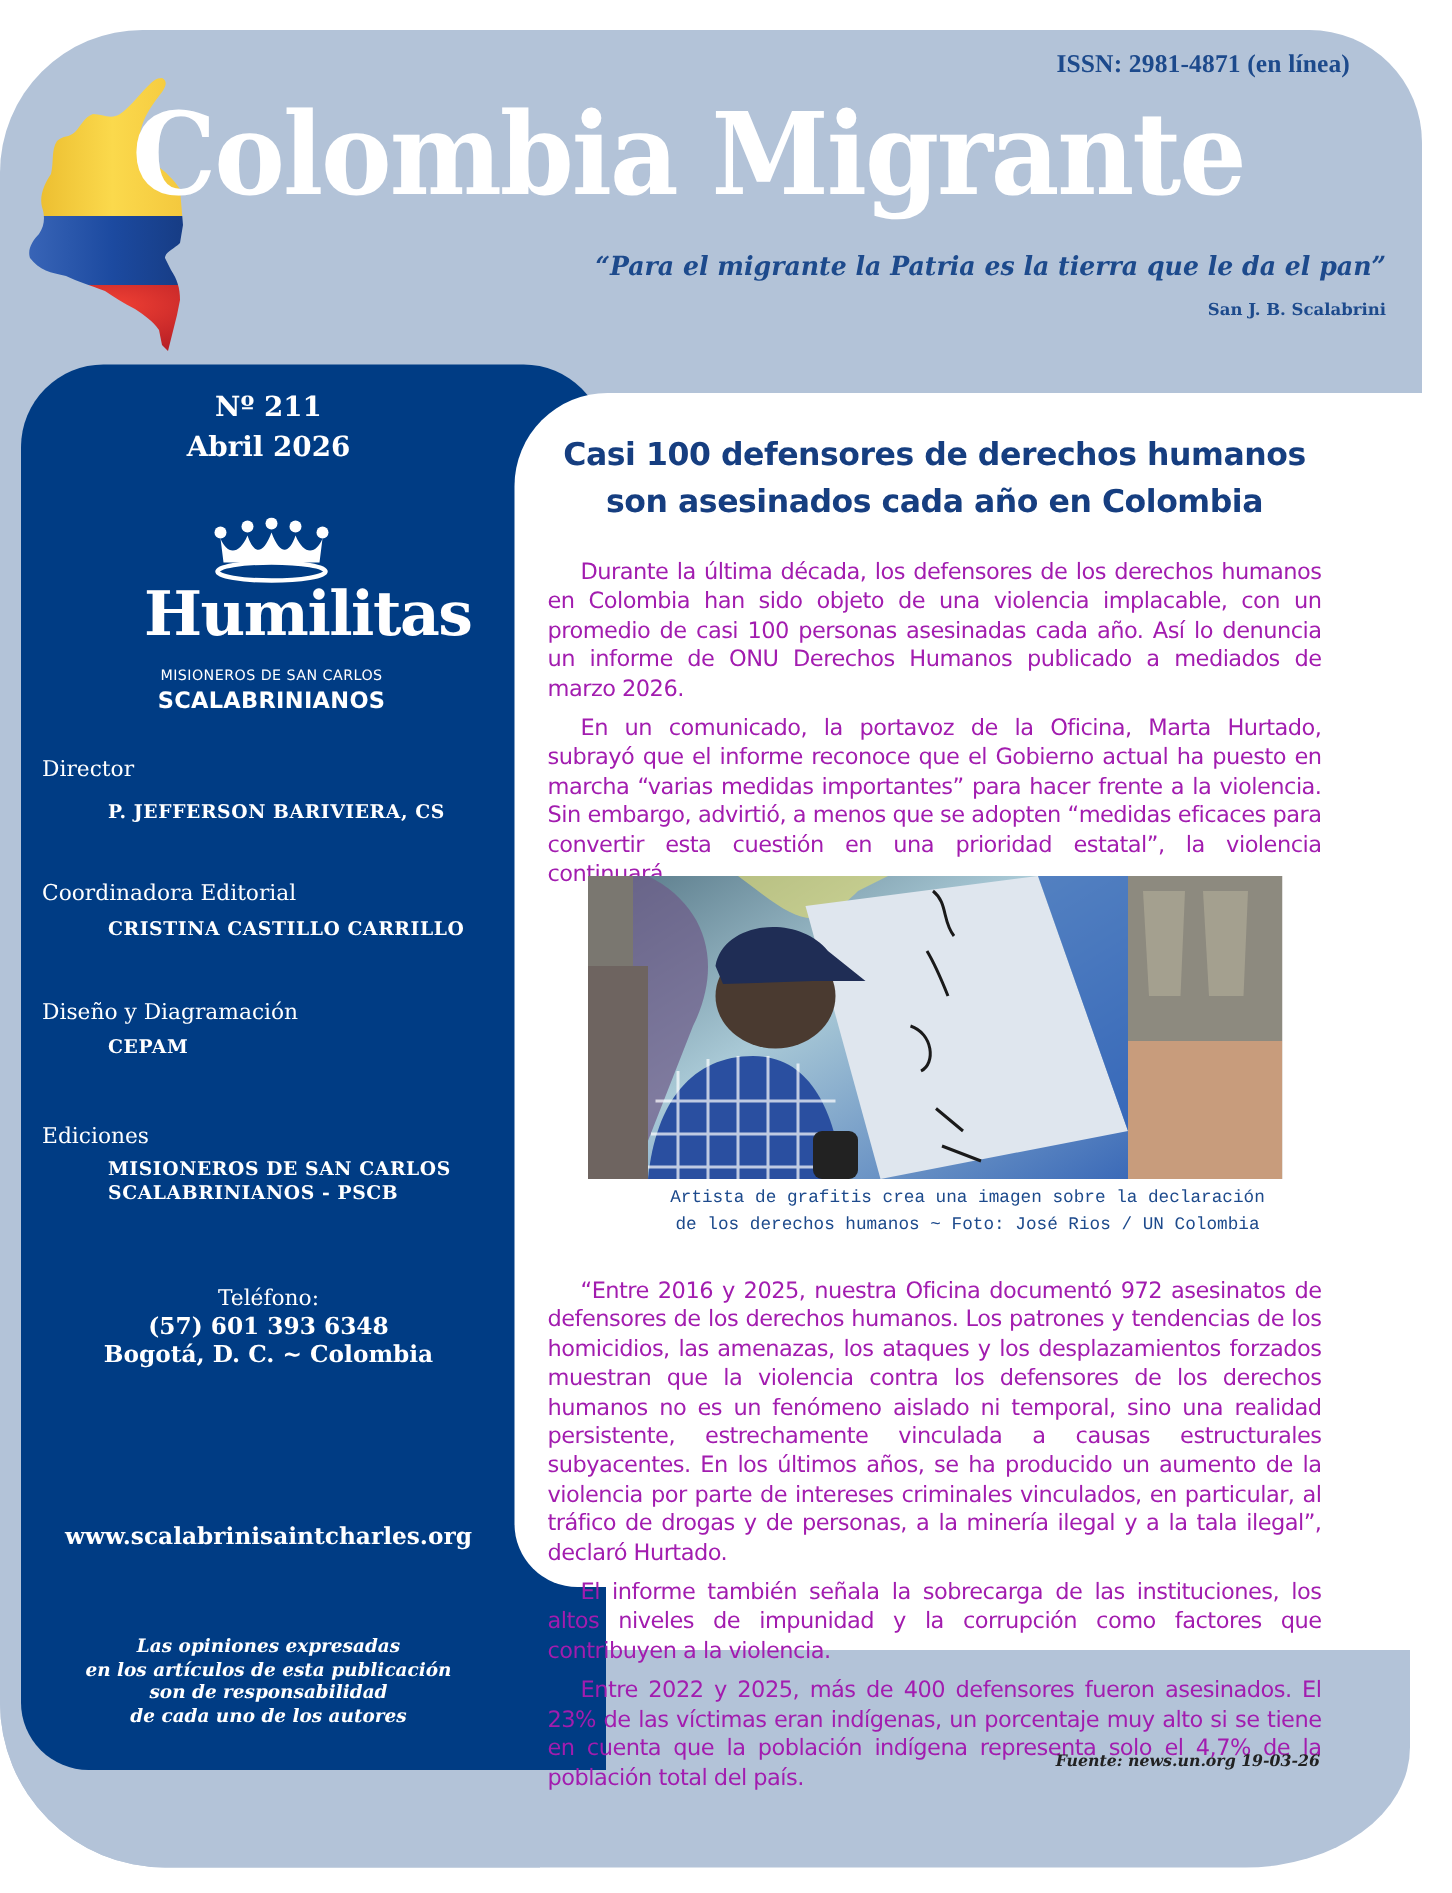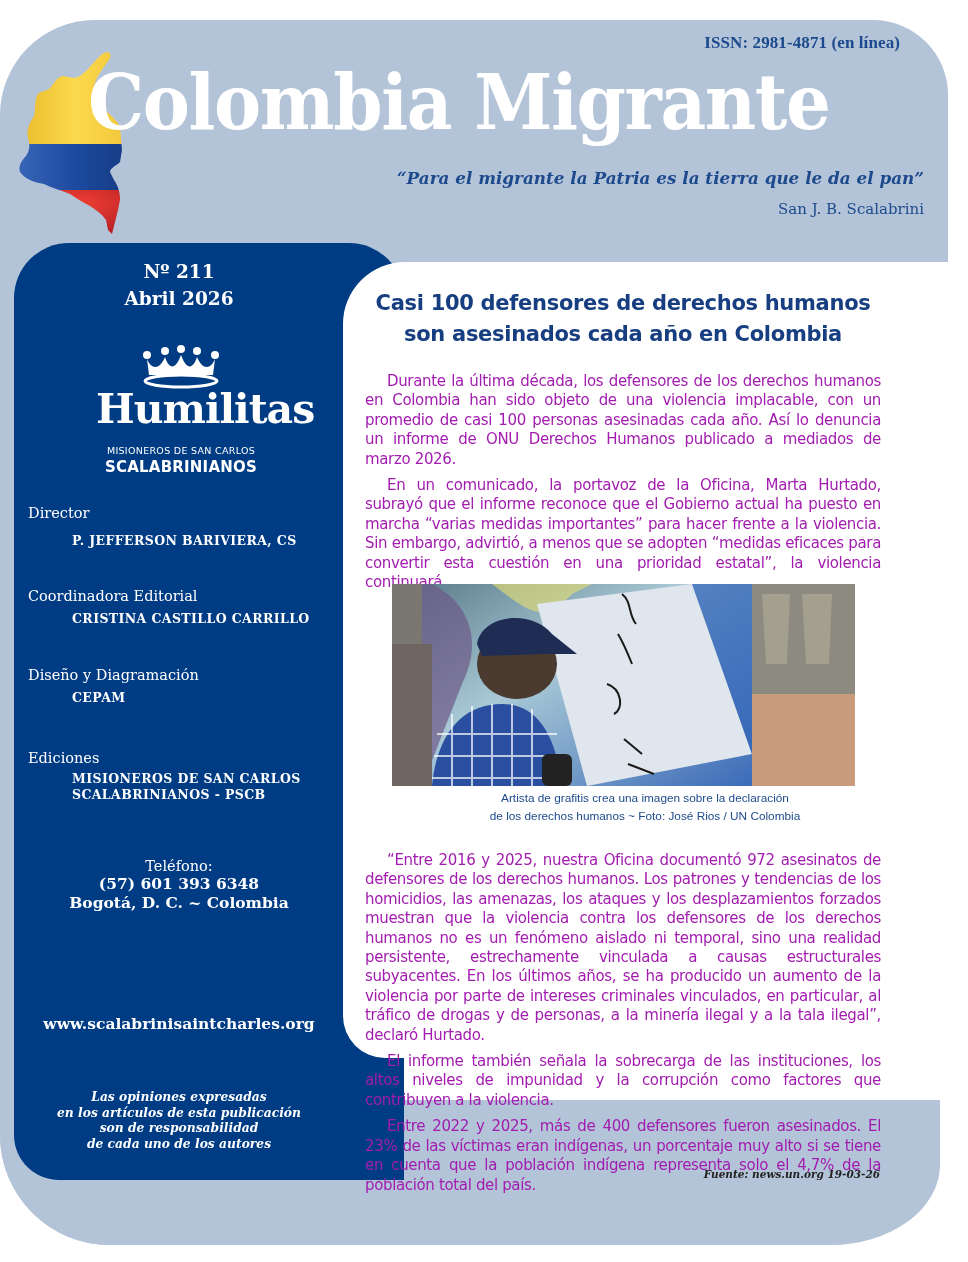--- a/index.html
+++ b/index.html
@@ -31,21 +31,21 @@
     font-weight:bold; font-size:76px; line-height:90px; color:#ffffff; letter-spacing:-1.5px;
     transform:scaleX(0.93); transform-origin:left center; white-space:nowrap;
   }
   .motto {
     position:absolute; right:44px; top:168px; font-family:"DejaVu Serif", serif;
     font-style:italic; font-weight:bold; font-size:17.5px; color:#1d4a8c; white-space:nowrap;
     transform:scaleX(0.96); transform-origin:right center;
   }
   .motto-author {
     position:absolute; right:44px; top:200px; font-family:"DejaVu Serif", serif;
-    font-weight:normal; font-size:15px; color:#1d4a8c;margin-left:16px;
+    font-weight:bold; font-size:11px; color:#1d4a8c;margin-left:16px;
   }
 
   
   .sidebar {
     position:absolute; left:14px; top:243px; width:390px; height:937px;
     background:#003c84; border-top-left-radius:55px; border-top-right-radius:55px;
     border-bottom-left-radius:45px; color:#ffffff;
   }
   .issue-num, .issue-date {
     position:absolute; left:0; width:330px; text-align:center; font-weight:bold; font-size:18.5px;
@@ -95,21 +95,21 @@
     font-family:"DejaVu Sans", sans-serif; font-size:15px; line-height:19.4px; text-align:justify;
     letter-spacing:-0.35px; hyphens:manual;
   }
   .body-text p { text-indent:22px; margin-bottom:7px; }
 
   .photo {
     position:absolute; left:49px; top:322px; width:463px; height:202px; overflow:hidden;
   }
   .caption {
     position:absolute; left:0; top:528px; width:560px; text-align:center; color:#1d4a8c;
-    font-family:Liberation Sans, sans-serif; font-size:11.8px; line-height:17.5px;padding-left:44px;
+    font-family:Liberation Mono, monospace; font-size:11.8px; line-height:17.5px;padding-left:44px;
   }
   .source {
     position:absolute; right:88px; top:906px; font-family:"DejaVu Serif", serif; font-style:italic;
     font-weight:bold; font-size:10.5px; color:#222;
   }
 </style>
 </head>
 <body>
 
 <div class="frame-top"></div>

